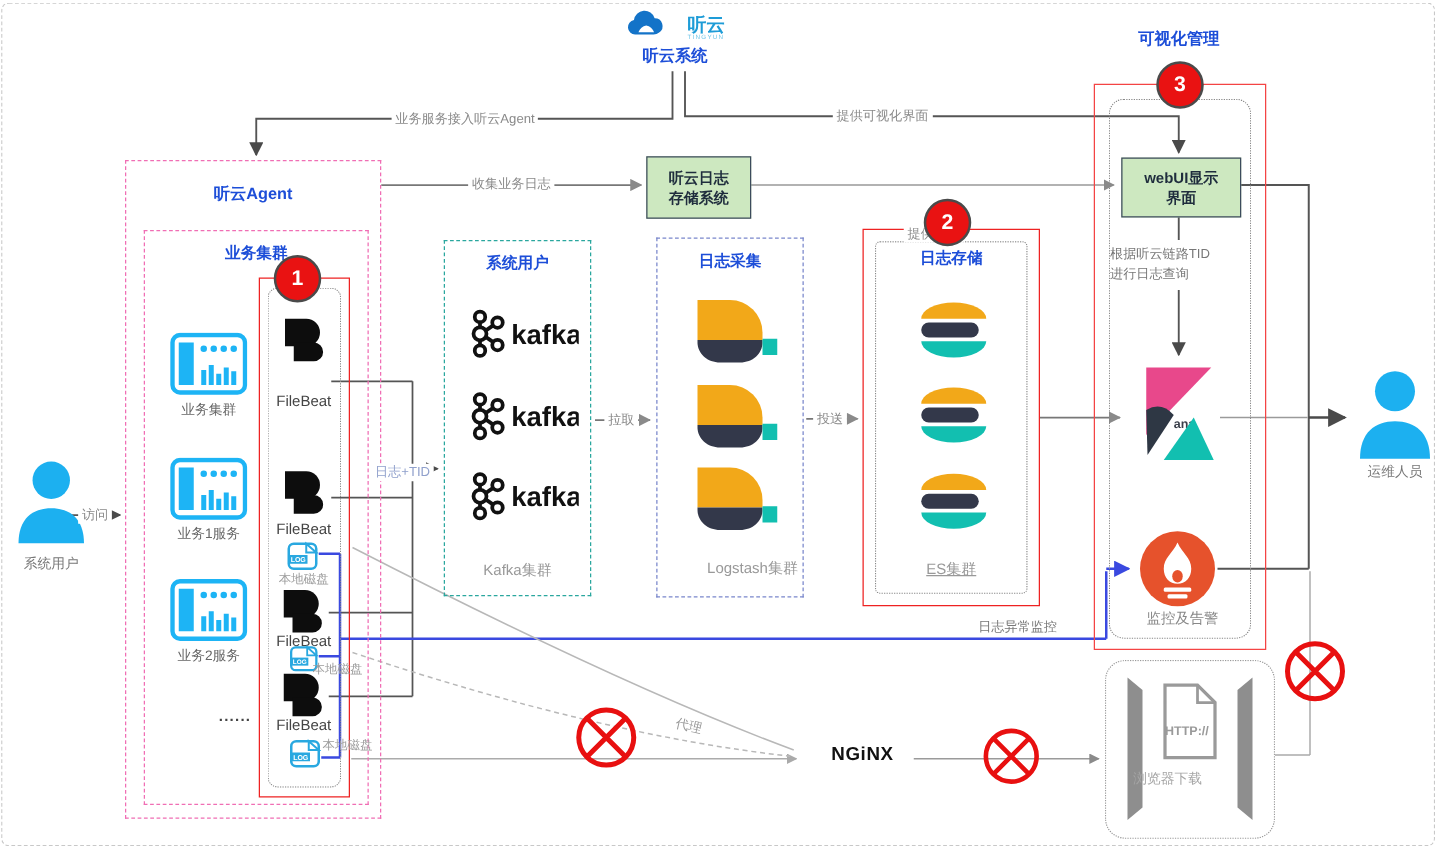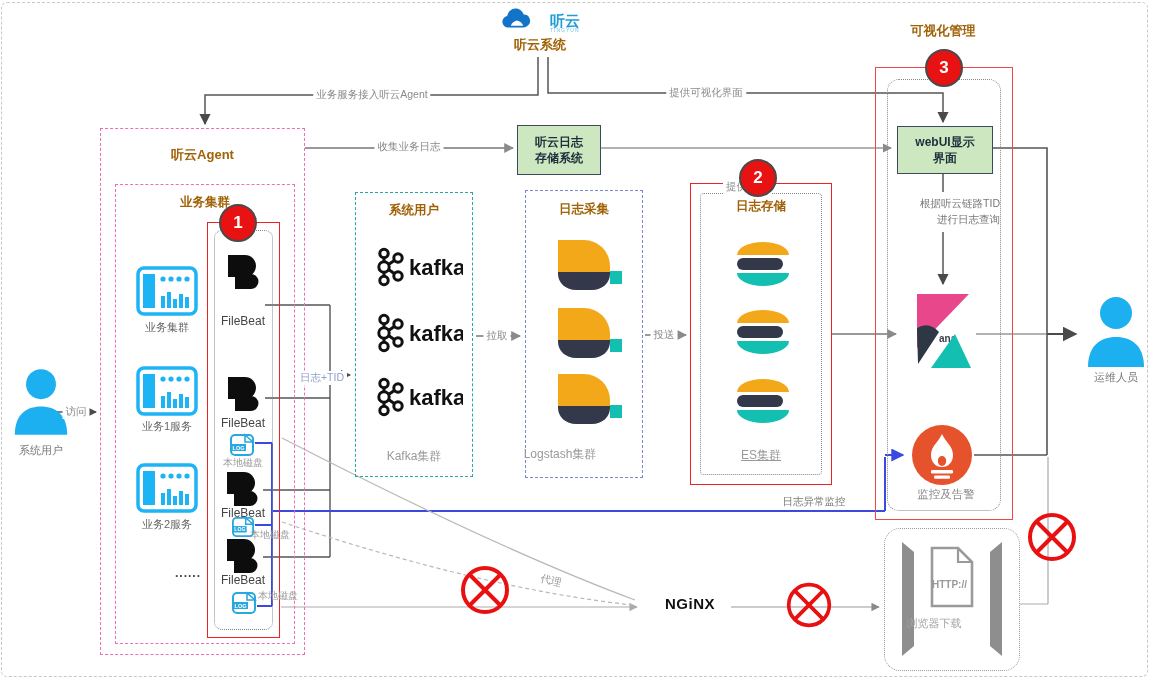--- a/index.html
+++ b/index.html
@@ -1,20 +1,20 @@
 <!DOCTYPE html>
 <html><head>
 <meta charset="utf-8">
 <style>
   html,body{margin:0;padding:0;background:#fff;}
   #canvas{position:relative;width:1157px;height:681px;background:#fff;
           font-family:"Liberation Sans","DejaVu Sans",sans-serif;overflow:hidden;}
   .abs{position:absolute;box-sizing:border-box;}
   .panel{position:absolute;box-sizing:border-box;}
-  .box-title{position:absolute;text-align:center;font-weight:bold;color:#a16207;font-size:13px;z-index:4;}
+  .box-title{position:absolute;text-align:center;font-weight:bold;color:#1d4ed8;font-size:13px;z-index:4;}
   .cluster-lbl{position:absolute;text-align:center;color:#999;font-size:12px;z-index:4;}
   .node-lbl{position:absolute;text-align:center;color:#555;font-size:12px;z-index:4;white-space:nowrap;}
   .small-lbl{position:absolute;text-align:center;color:#9c9c9c;font-size:10px;z-index:4;white-space:nowrap;}
   .lbl{position:absolute;transform:translate(-50%,-50%);background:#fff;padding:0 3px;
        font-size:10.5px;color:#8a8a8a;white-space:nowrap;z-index:5;}
   .badge{position:absolute;width:34px;height:34px;border-radius:50%;background:#e91212;
          border:2px solid #4a4a4a;color:#fff;font-weight:bold;font-size:17px;
          display:flex;align-items:center;justify-content:center;z-index:7;}
   .greenbox{position:absolute;background:#cde8c0;border:1.5px solid #3c4b5c;color:#1f2d3d;
             font-weight:bold;font-size:12px;text-align:center;display:flex;flex-direction:column;
@@ -286,21 +286,21 @@
       <rect x="54" y="33" width="12" height="13" fill="#12bfb0"></rect>
     </svg>
   </div>
   <div class="abs" style="left:556px;top:372px;z-index:4;">
     <svg width="66" height="56" viewBox="0 0 66 56">
       <path d="M2,2 h26 a26,26 0 0 1 26,26 v6 h-52 z" fill="#f2a819"></path>
       <path d="M2,34 h52 v2 c0,9 -8,16 -18,16 h-16 c-10,0 -18,-7 -18,-16 z" fill="#33384a"></path>
       <rect x="54" y="33" width="12" height="13" fill="#12bfb0"></rect>
     </svg>
   </div>
-  <div class="cluster-lbl" style="left:501px;top:446px;width:118px;">Logstash集群</div>
+  <div class="cluster-lbl" style="left:543px;top:446px;width:118px;">Logstash集群</div>
 
   <div class="panel" style="left:690px;top:183px;width:142px;height:302px;border:1.6px solid #ee2222;z-index:2;"></div>
   <div class="panel" style="left:700px;top:193px;width:122px;height:282px;border:1.4px dotted #888;border-radius:4px;z-index:2;"></div>
   <div class="badge" style="left:739px;top:159px;">2</div>
   <div class="box-title" style="left:715px;top:198px;width:92px;font-size:12.5px;">日志存储</div>
   <div class="abs" style="left:734px;top:240px;z-index:4;">
     <svg width="58" height="50" viewBox="0 0 58 50">
       <path d="M3,15 A26,13 0 0 1 55,15 Z" fill="#f2a819"></path>
       <rect x="3" y="18" width="46" height="12" rx="6" fill="#33384a"></rect>
       <path d="M3,33 A26,13 0 0 0 55,33 Z" fill="#12bfb0"></path>
@@ -329,21 +329,21 @@
 
   <div class="panel" style="left:875px;top:67px;width:138px;height:453px;border:1.6px solid #f44444;z-index:2;"></div>
   <div class="panel" style="left:887px;top:79px;width:114px;height:432px;border:1.5px dotted #888;border-radius:12px;z-index:2;"></div>
   <div class="badge" style="left:925px;top:49px;">3</div>
 
   <div class="greenbox" style="left:897px;top:126px;width:94px;height:46px;">
     <span>webUI显示</span>
     <span>界面</span>
   </div>
 
-  <div class="abs" style="left:888px;top:195px;width:112px;text-align:right;font-size:10.5px;color:#777;line-height:1.55;z-index:4;">
+  <div class="abs" style="left:888px;top:195px;width:112px;text-align:left;font-size:10.5px;color:#777;line-height:1.55;z-index:4;">
     <div>根据听云链路TID</div>
     <div>进行日志查询</div>
   </div>
 
   <div class="abs" style="left:915px;top:292px;z-index:4;">
     <svg width="58" height="80" viewBox="0 0 58 80">
       <text x="24" y="50" font-size="10" font-weight="bold" fill="#3a3f4a">ana</text>
       <polygon points="2,2 54,2 2,56" fill="#e8488b"></polygon>
       <path d="M2,36 Q14,29 24,40 L3,72 Z" fill="#2e3744"></path>
       <polygon points="16,76 56,76 40,42" fill="#12bfb0"></polygon>

